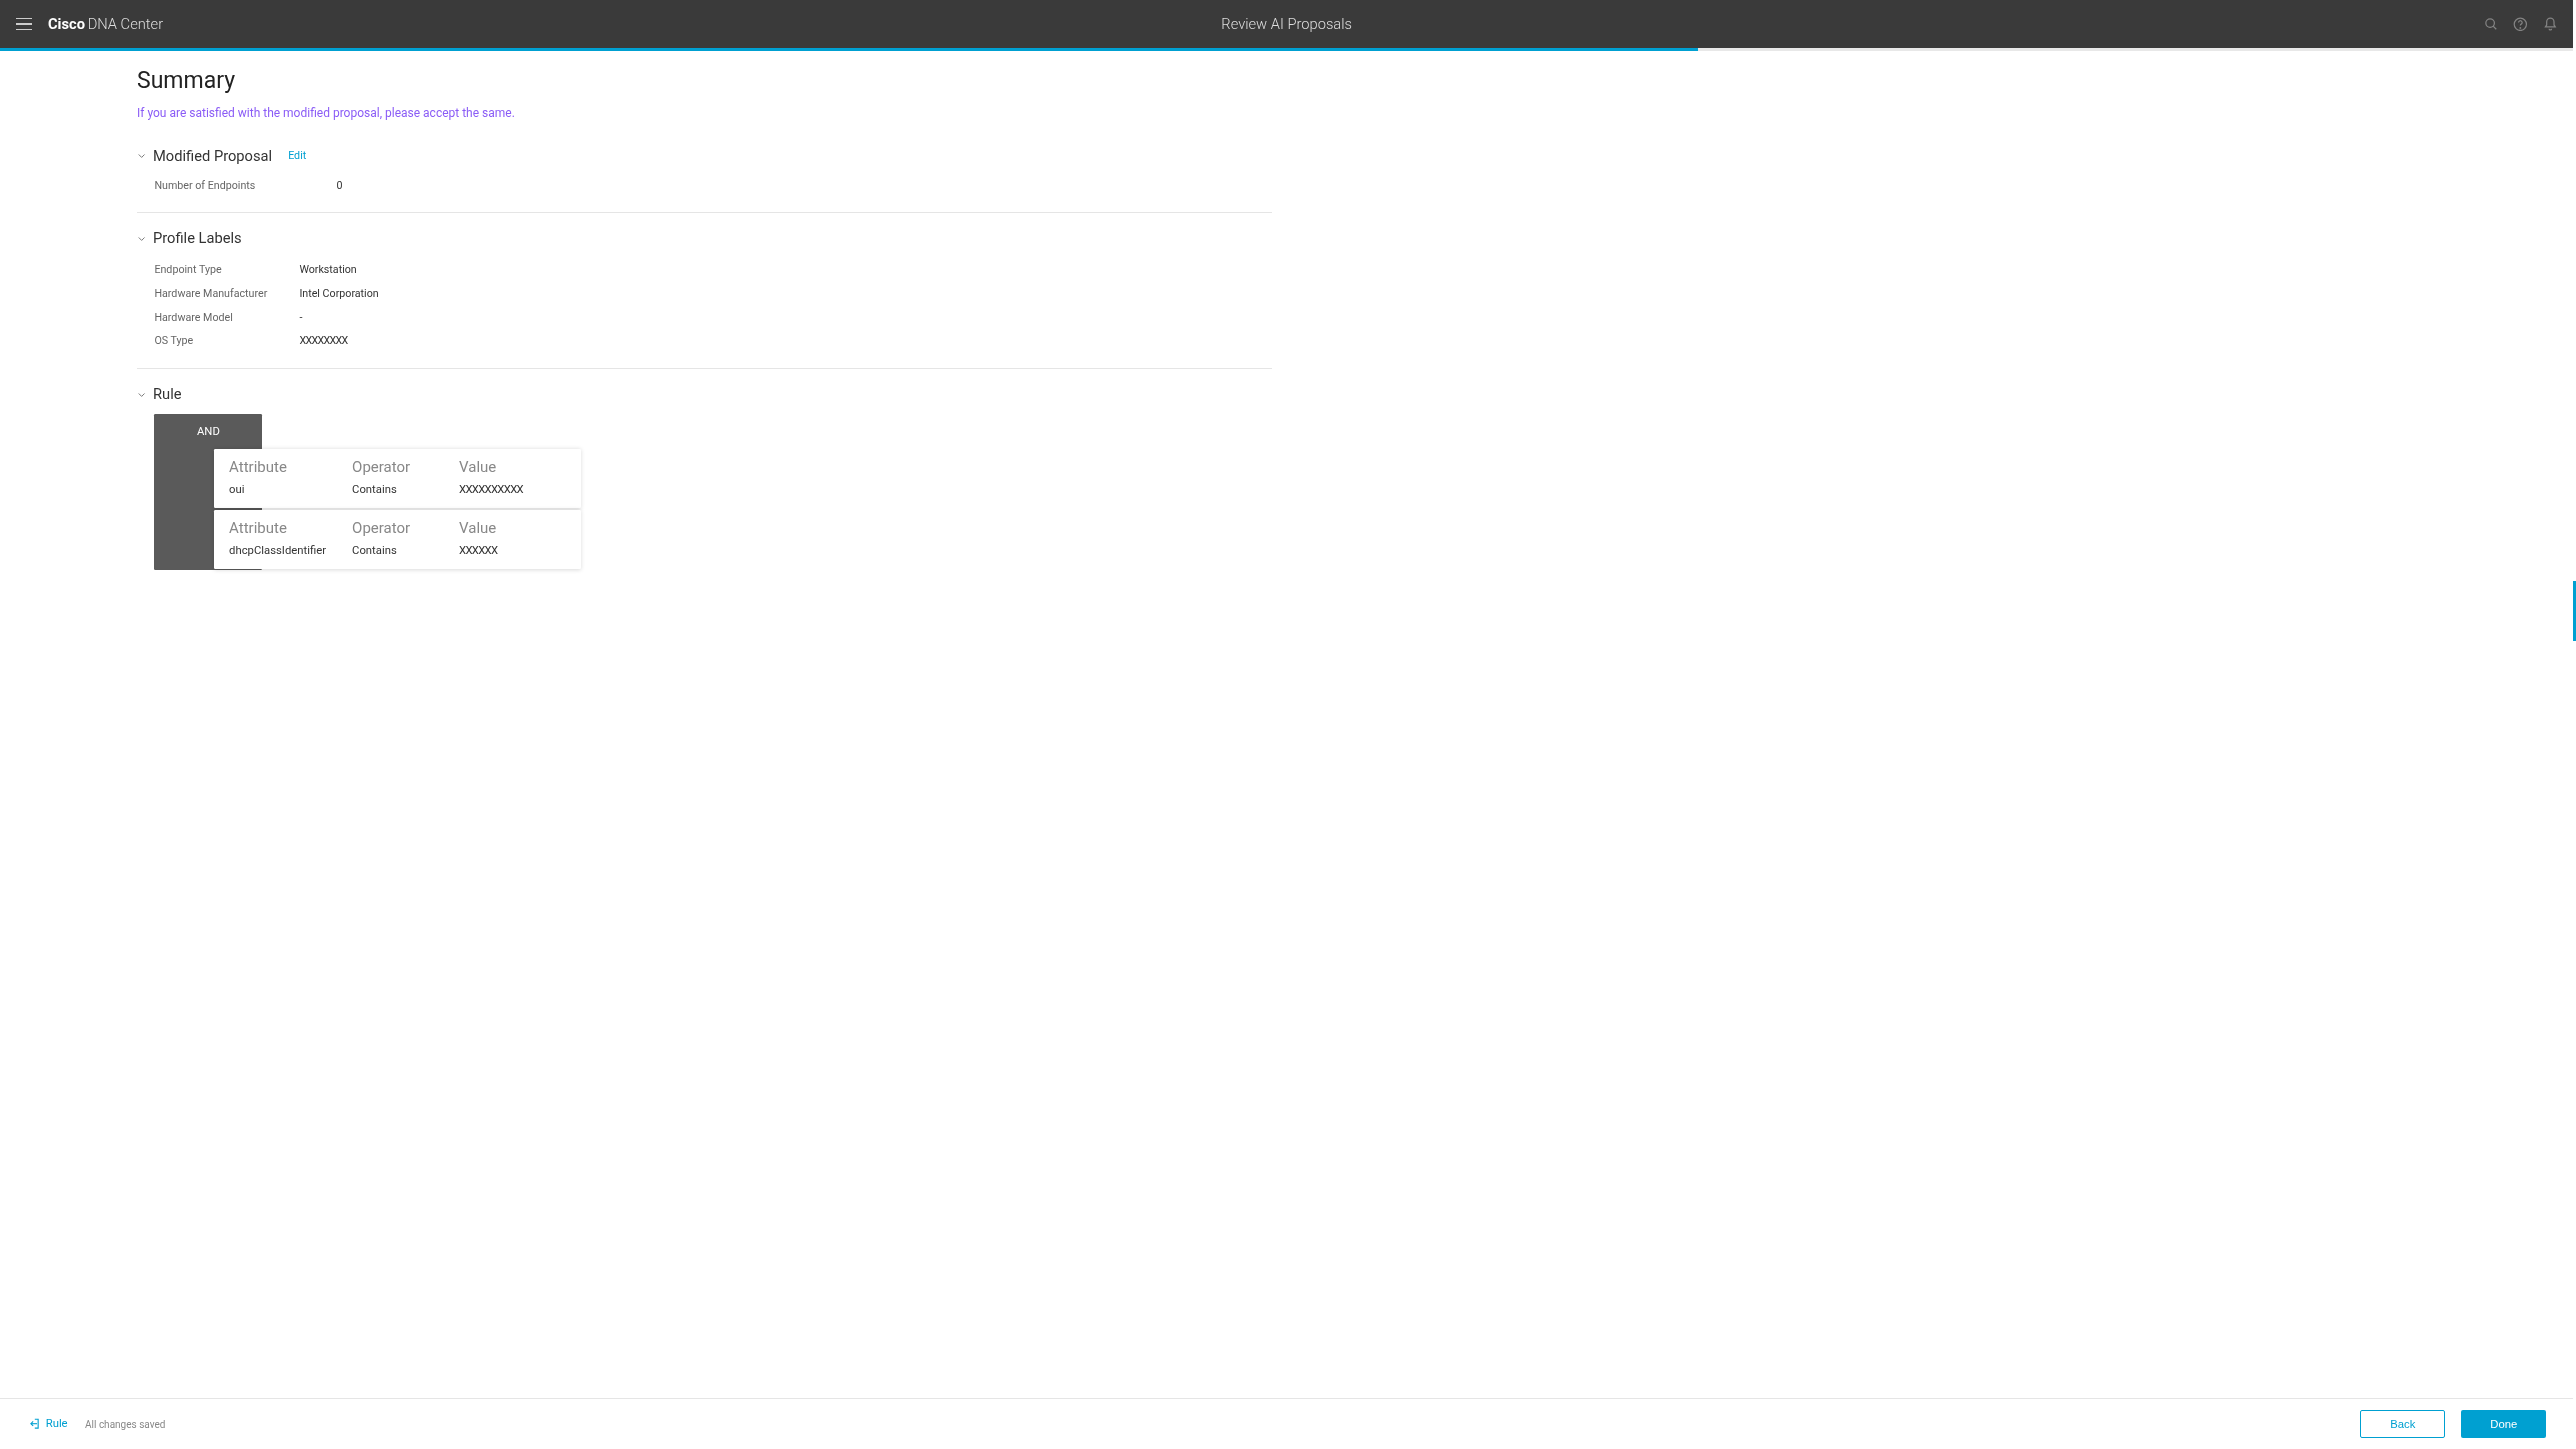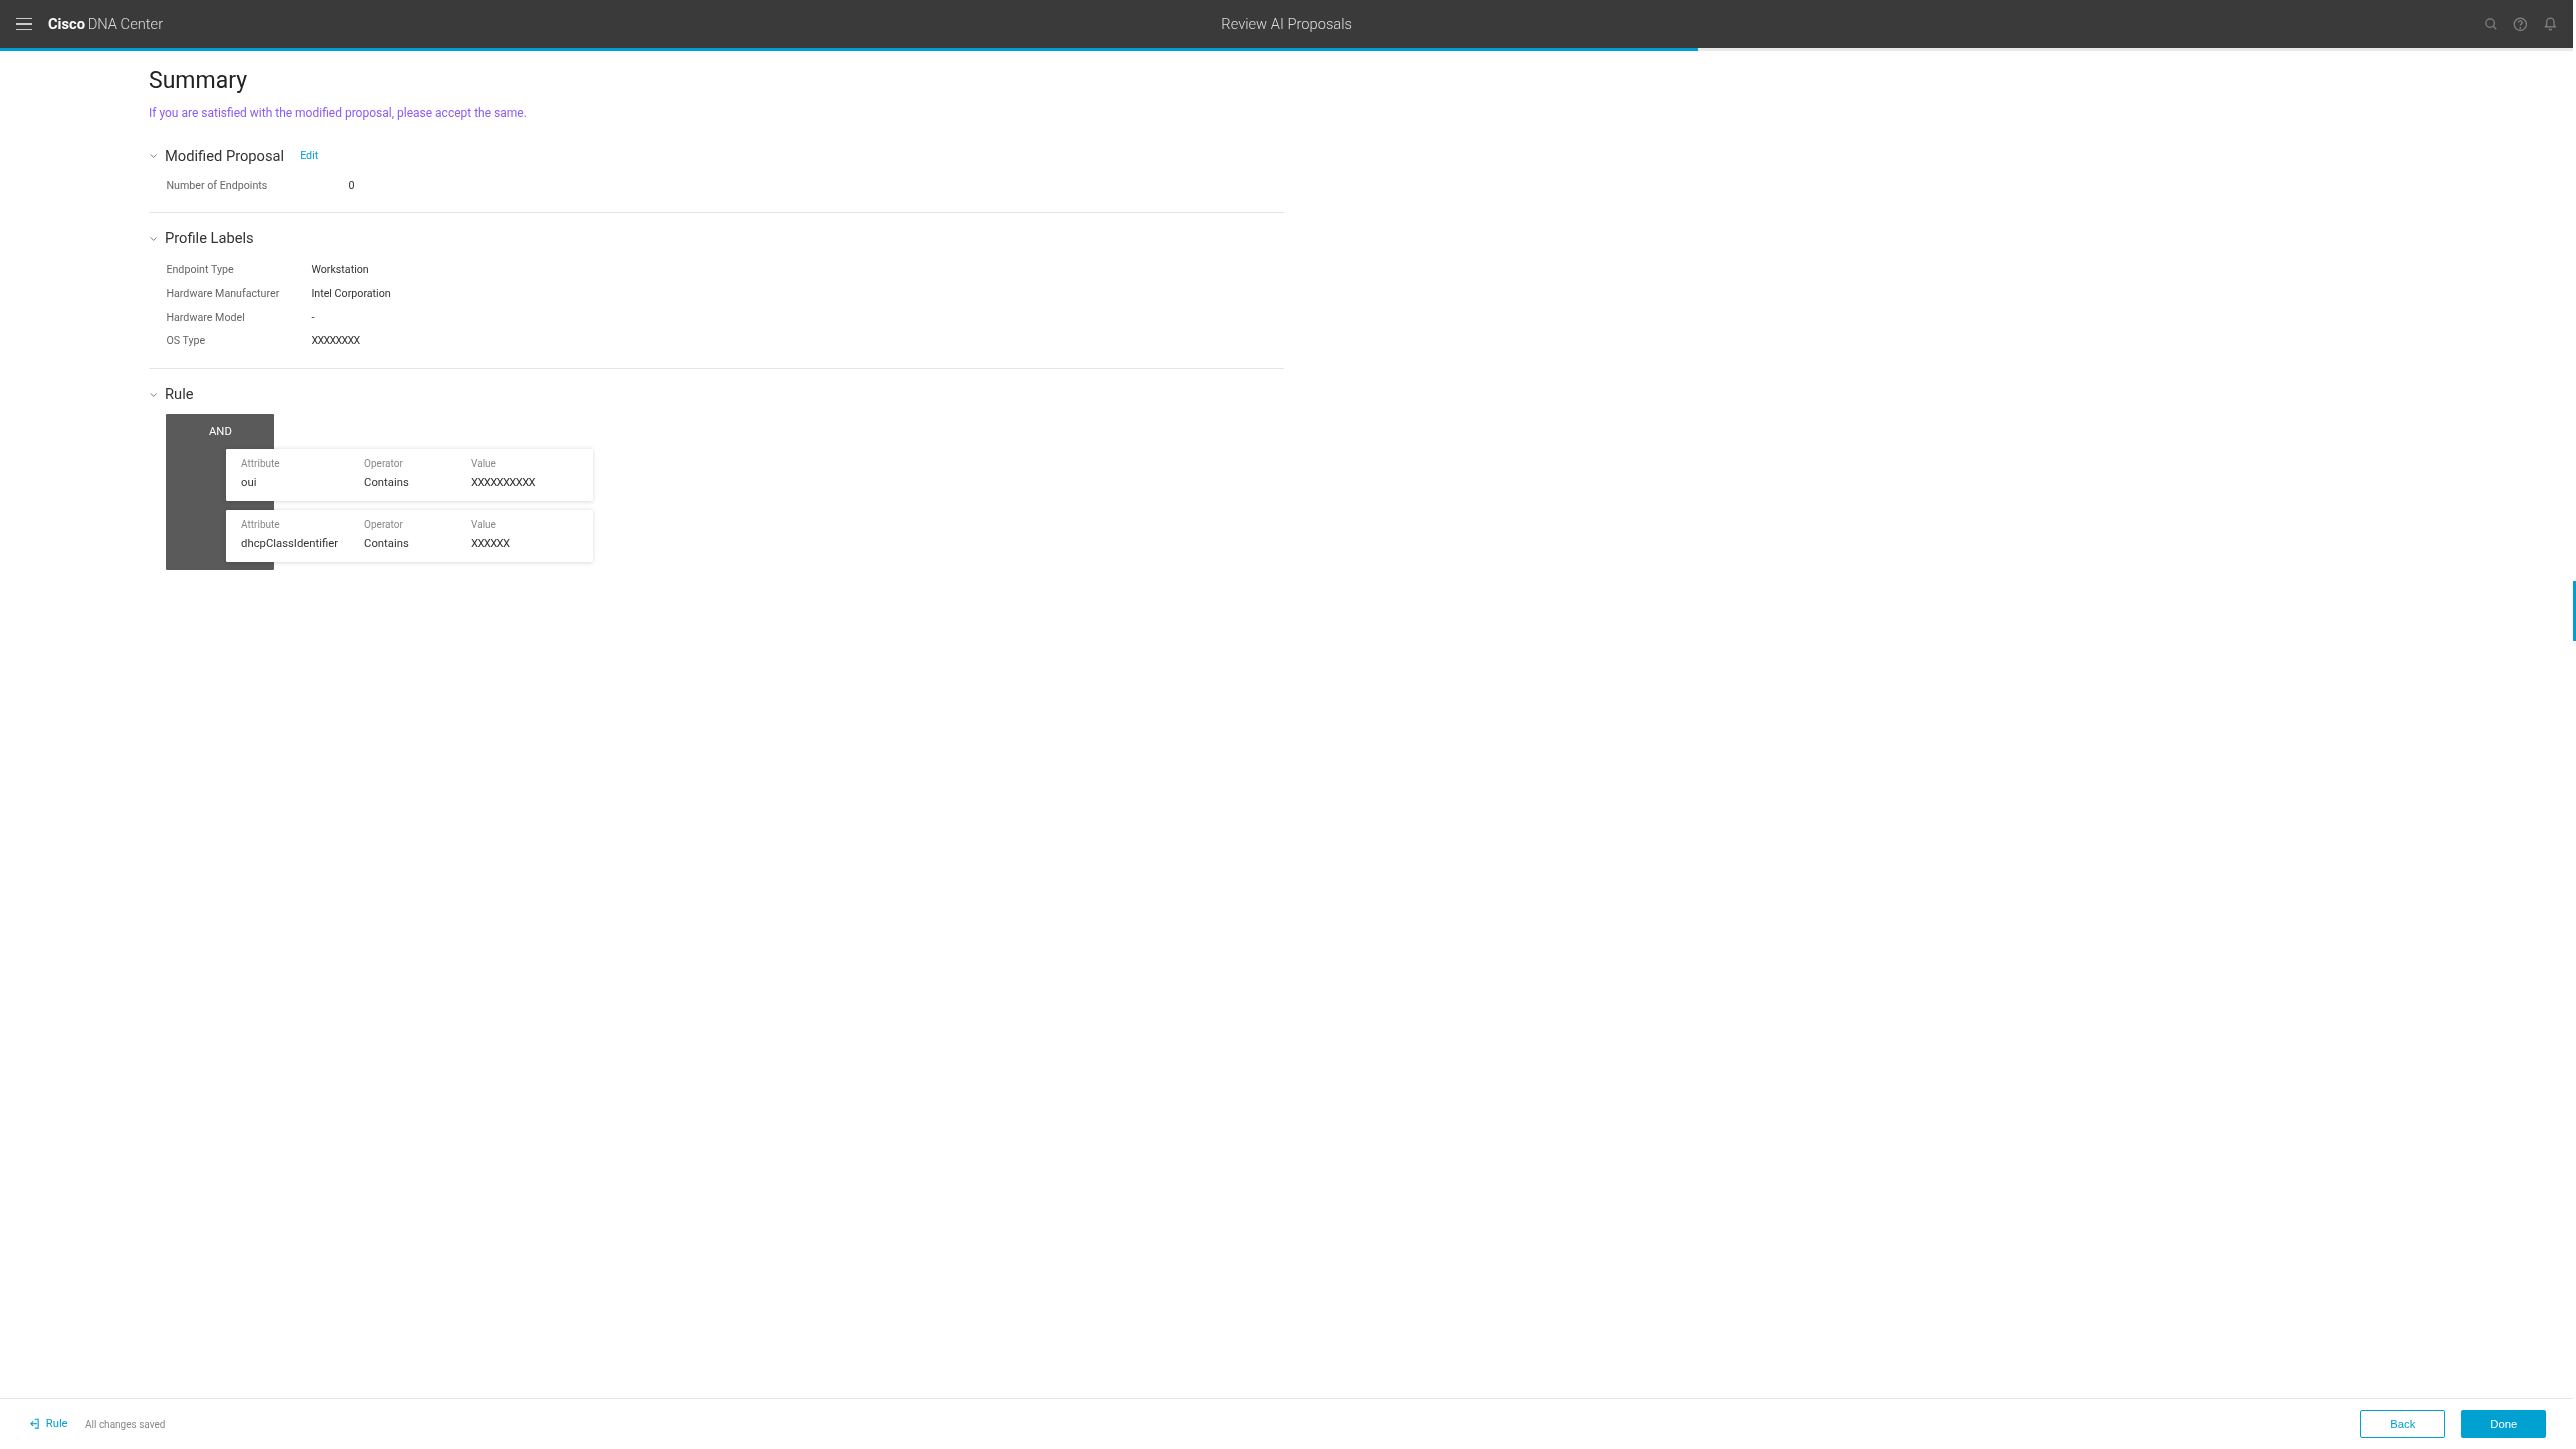--- a/index.html
+++ b/index.html
@@ -80,21 +80,21 @@
       position: relative;
     }
     .progress-fill {
       height: 100%;
       background: #00A0D1;
       width: 66%;
     }
     .content {
       flex: 1;
       overflow-y: auto;
-      padding: 16px 0 0 12px;
+      padding: 16px 0 0 0;
     }
     .content-inner {
       max-width: 1135px;
       margin-left: 137px;
       margin-right: 27px;
     }
     h1.summary-title {
       font-size: 23px;
       font-weight: 400;
       color: #222;
@@ -185,21 +185,21 @@
       background: #fff;
       box-shadow: 0 0.7px 4px rgba(0,0,0,0.15);
       border-radius: 1.3px;
       padding: 9.3px 14.7px 12px 14.7px;
       z-index: 2;
     }
     .rule-card.first { top: 0; }
     .rule-card.second { top: 61px; }
     .rule-row-header {
       display: flex;
-      font-size: 10px;
+      font-size: 15px;
       color: #888;
       margin-bottom: 6.7px;
     }
     .rule-row-value {
       display: flex;
       font-size: 11.3px;
       color: #333;
     }
     .col-attr { width: 123px; }
     .col-op { width: 107px; }

